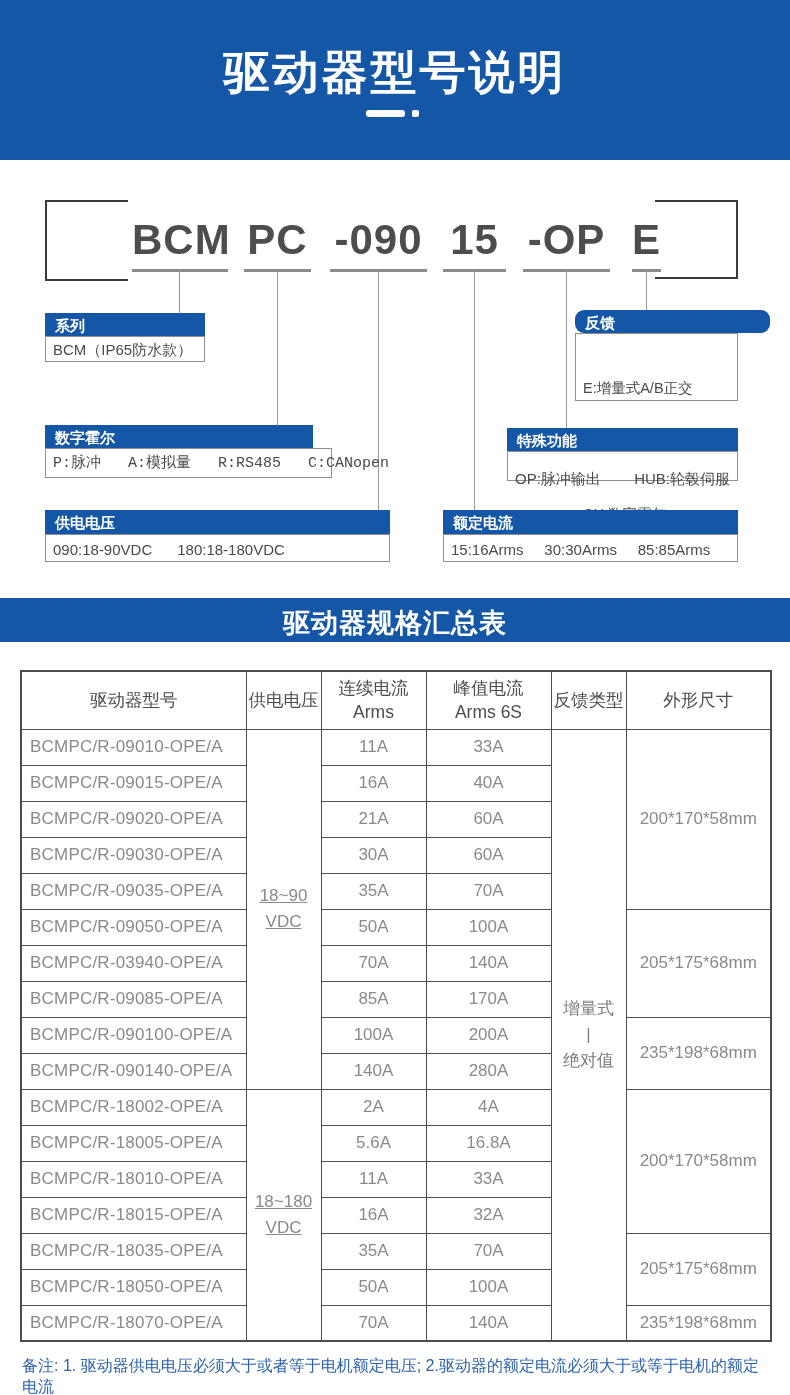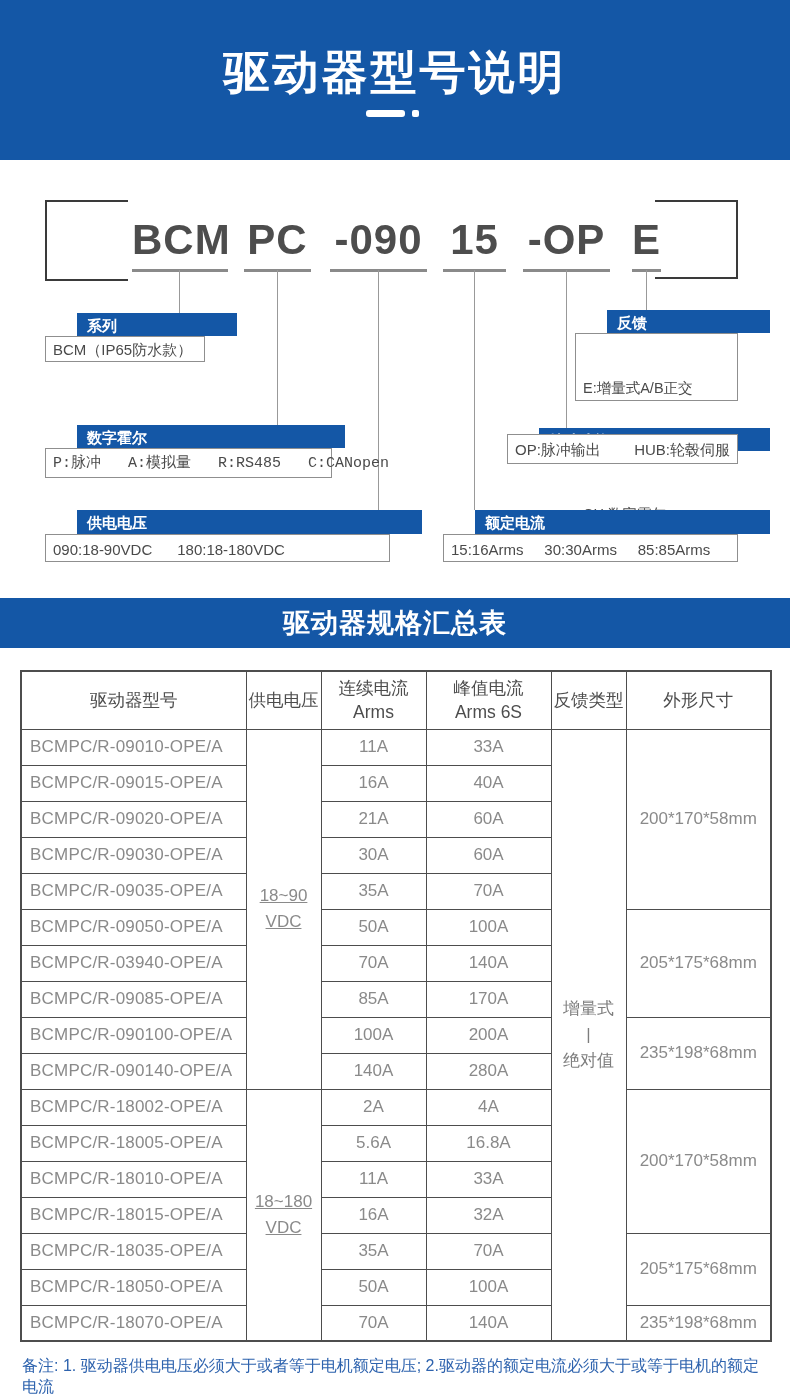--- a/index.html
+++ b/index.html
@@ -38,39 +38,39 @@
 
   .conn{position:absolute;width:1px;background:var(--line-gray);top:110px;}
   .conn-bcm{left:179px;height:43px;}
   .conn-pc{left:277px;height:155px;}
   .conn-090{left:378px;height:240px;}
   .conn-15{left:474px;height:240px;}
   .conn-op{left:566px;height:158px;}
   .conn-e{left:646px;height:40px;}
 
   .lbl-bar{position:absolute;background:var(--blue);color:#fff;font-size:15px;font-weight:bold;
-    padding:2px 10px 0;line-height:21px;height:23px;overflow:hidden;margin-left:32px;}
+    padding:2px 10px 0;line-height:21px;height:23px;overflow:hidden;}
   .lbl-box{position:absolute;background:#fff;border:1px solid #8f8f8f;color:#4a4a4a;
     font-size:15px;padding:2px 7px;white-space:pre;line-height:21px;}
 
   .series-bar{left:45px;top:153px;width:160px;}
   .series-box{left:45px;top:176px;width:160px;height:26px;}
-  .feedback-bar{left:575px;top:150px;width:163px;}
+  .feedback-bar{left:575px;top:150px;width:195px;border-radius:9px;}
   .feedback-box{left:575px;top:173px;width:163px;height:68px;font-size:14.5px;}
   .input-bar{left:45px;top:265px;width:268px;}
   .input-box{left:45px;top:288px;width:287px;height:30px;padding-top:4px;font-family:Liberation Mono, monospace;}
   .special-bar{left:507px;top:268px;width:231px;}
-  .special-box{left:507px;top:274px;width:231px;height:30px;padding-top:4px;}
+  .special-box{left:507px;top:291px;width:231px;height:30px;padding-top:16px;}
   .supply-bar{left:45px;top:350px;width:345px;height:24px;}
   .supply-box{left:45px;top:374px;width:345px;height:28px;padding-top:4px;}
   .rated-bar{left:443px;top:350px;width:295px;height:24px;}
   .rated-box{left:443px;top:374px;width:295px;height:28px;padding-top:4px;}
 
   
-  .summary-banner{position:absolute;left:0;top:598px;width:790px;height:50px;background:var(--blue);}
+  .summary-banner{position:absolute;left:0;top:598px;width:790px;height:44px;background:var(--blue);}
   .summary-banner .title{width:100%;text-align:center;line-height:50px;color:#fff;
     font-size:27px;font-weight:bold;letter-spacing:1px;}
 
   
   .table-wrap{position:absolute;left:20px;top:670px;width:750px;}
   table{border-collapse:collapse;table-layout:fixed;width:750px;border:2px solid var(--tbl-border);}
   th,td{border:1px solid var(--tbl-border);overflow:hidden;}
   th{height:58px;font-size:17.5px;font-weight:normal;color:var(--ink);text-align:center;
     white-space:pre-line;line-height:24px;}
   td{height:36px;font-size:17px;color:var(--body-gray);text-align:center;white-space:pre-line;}

